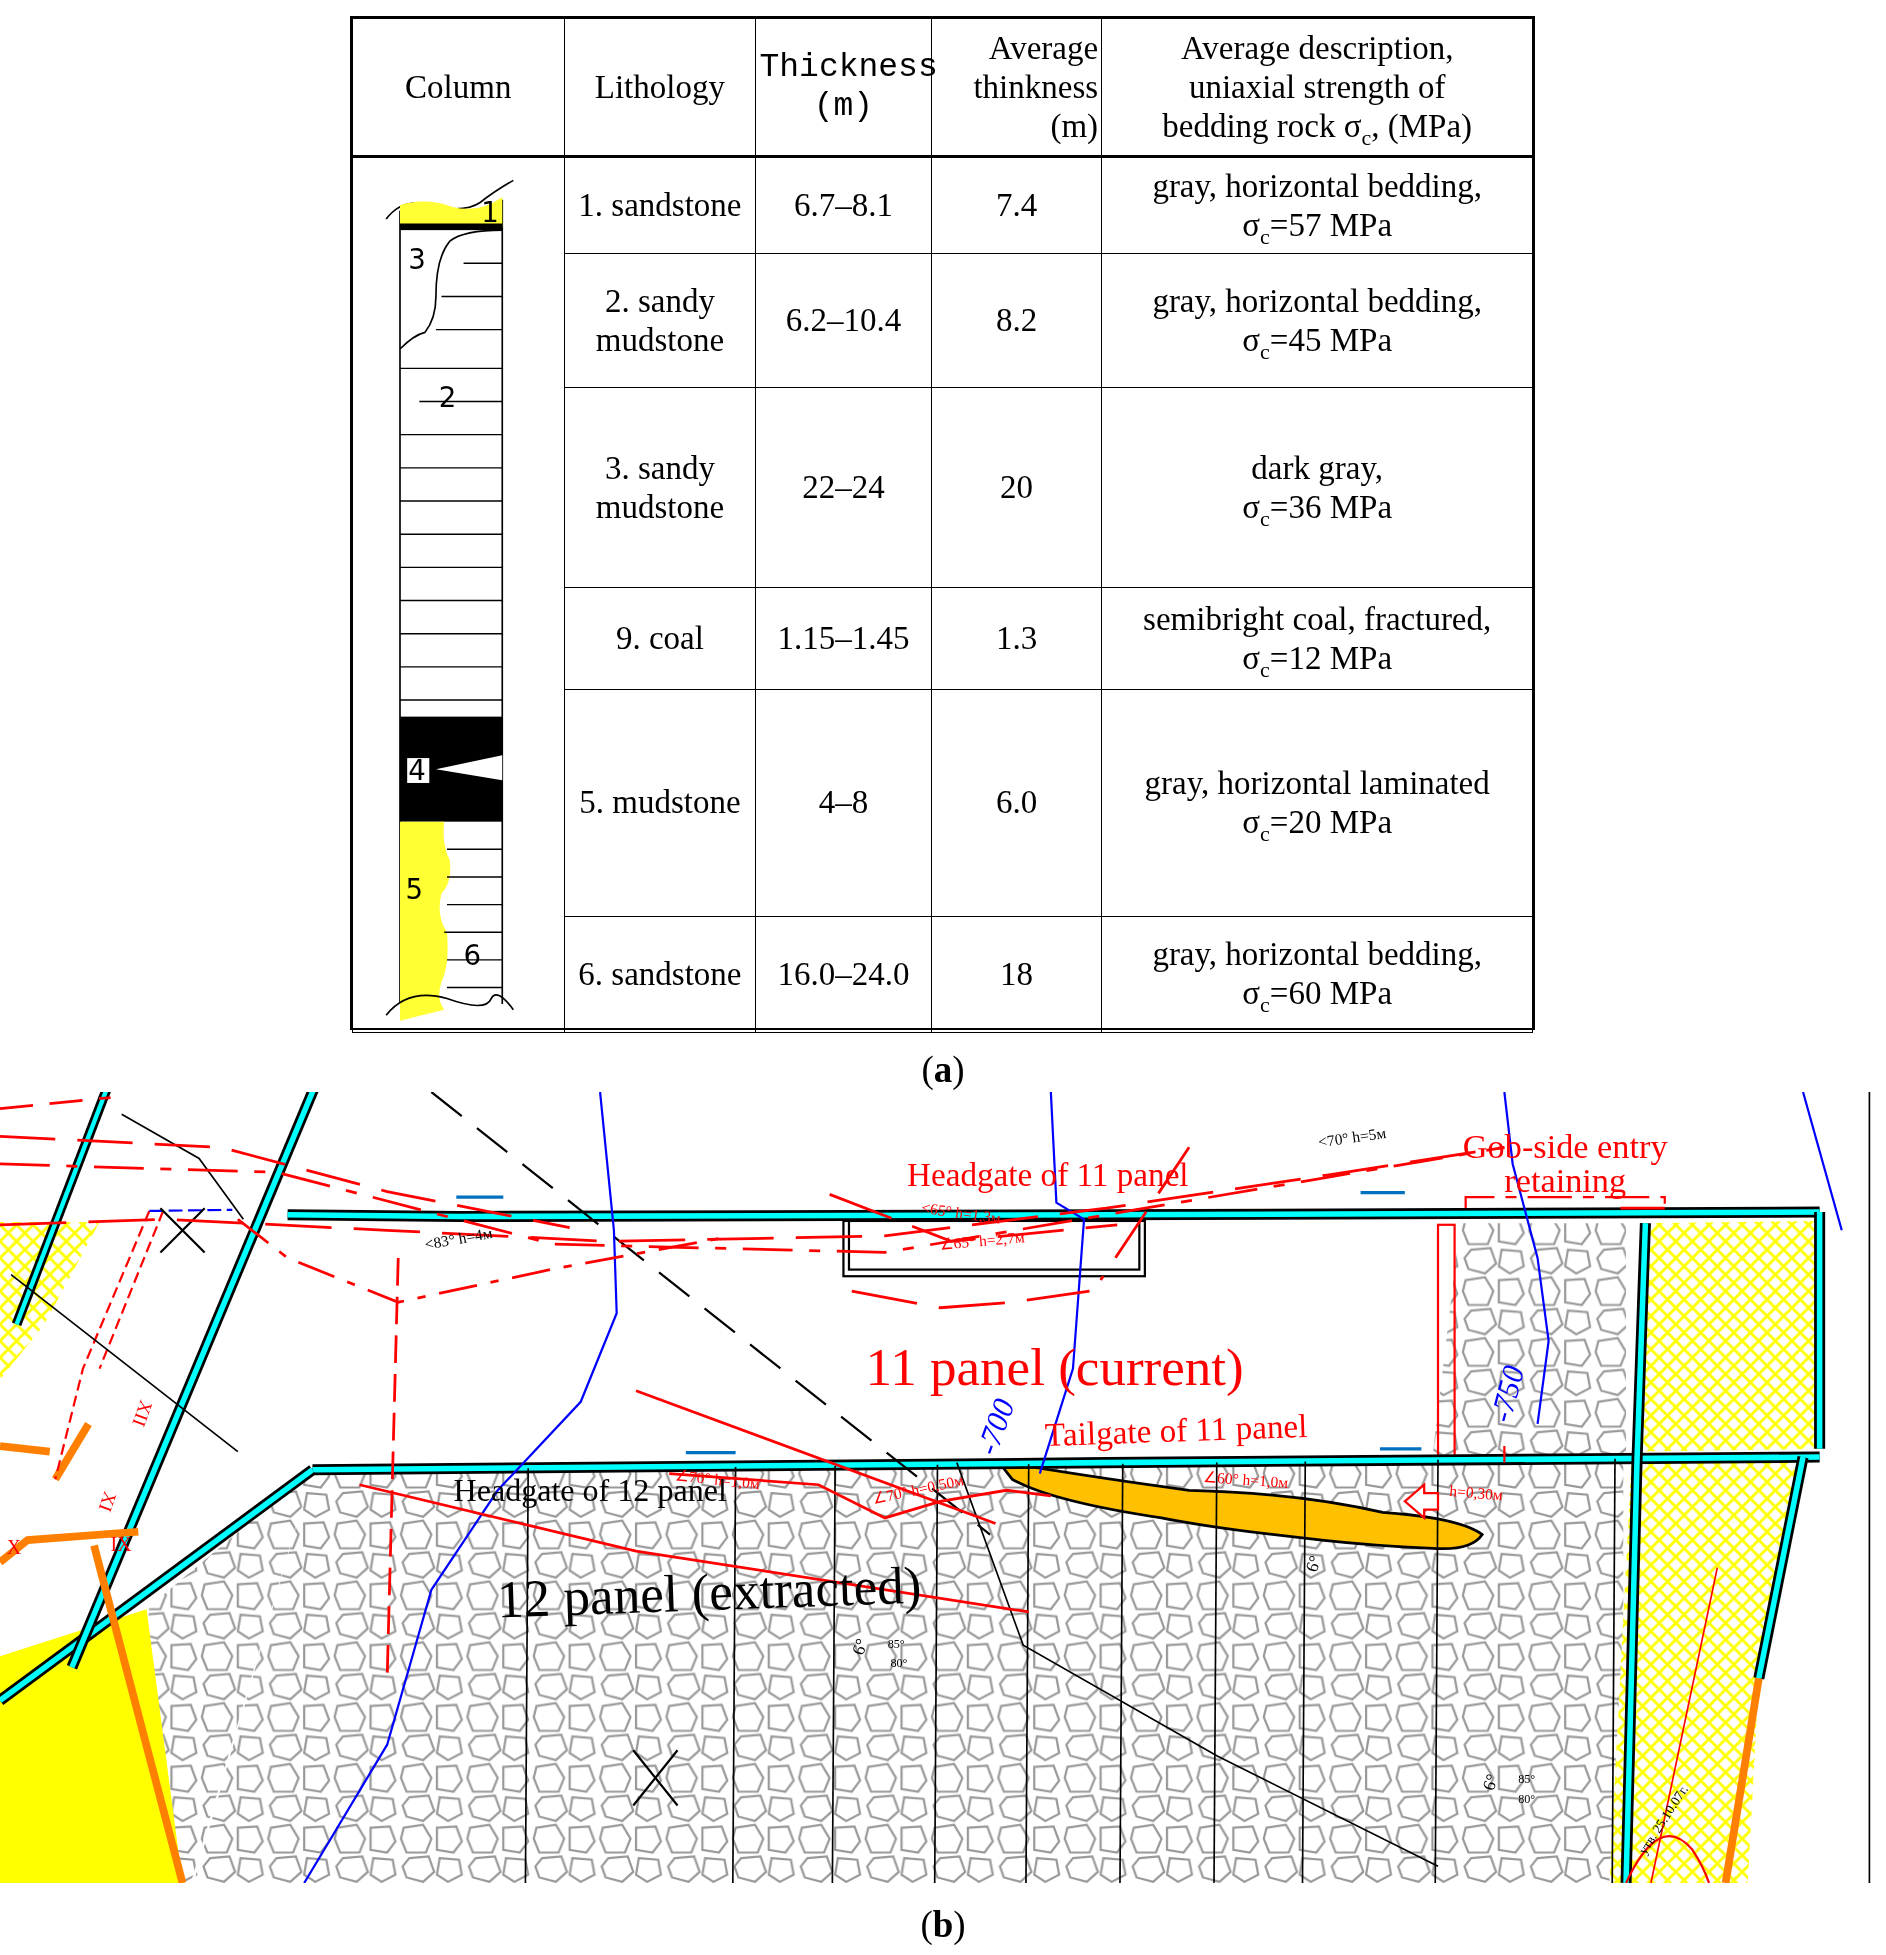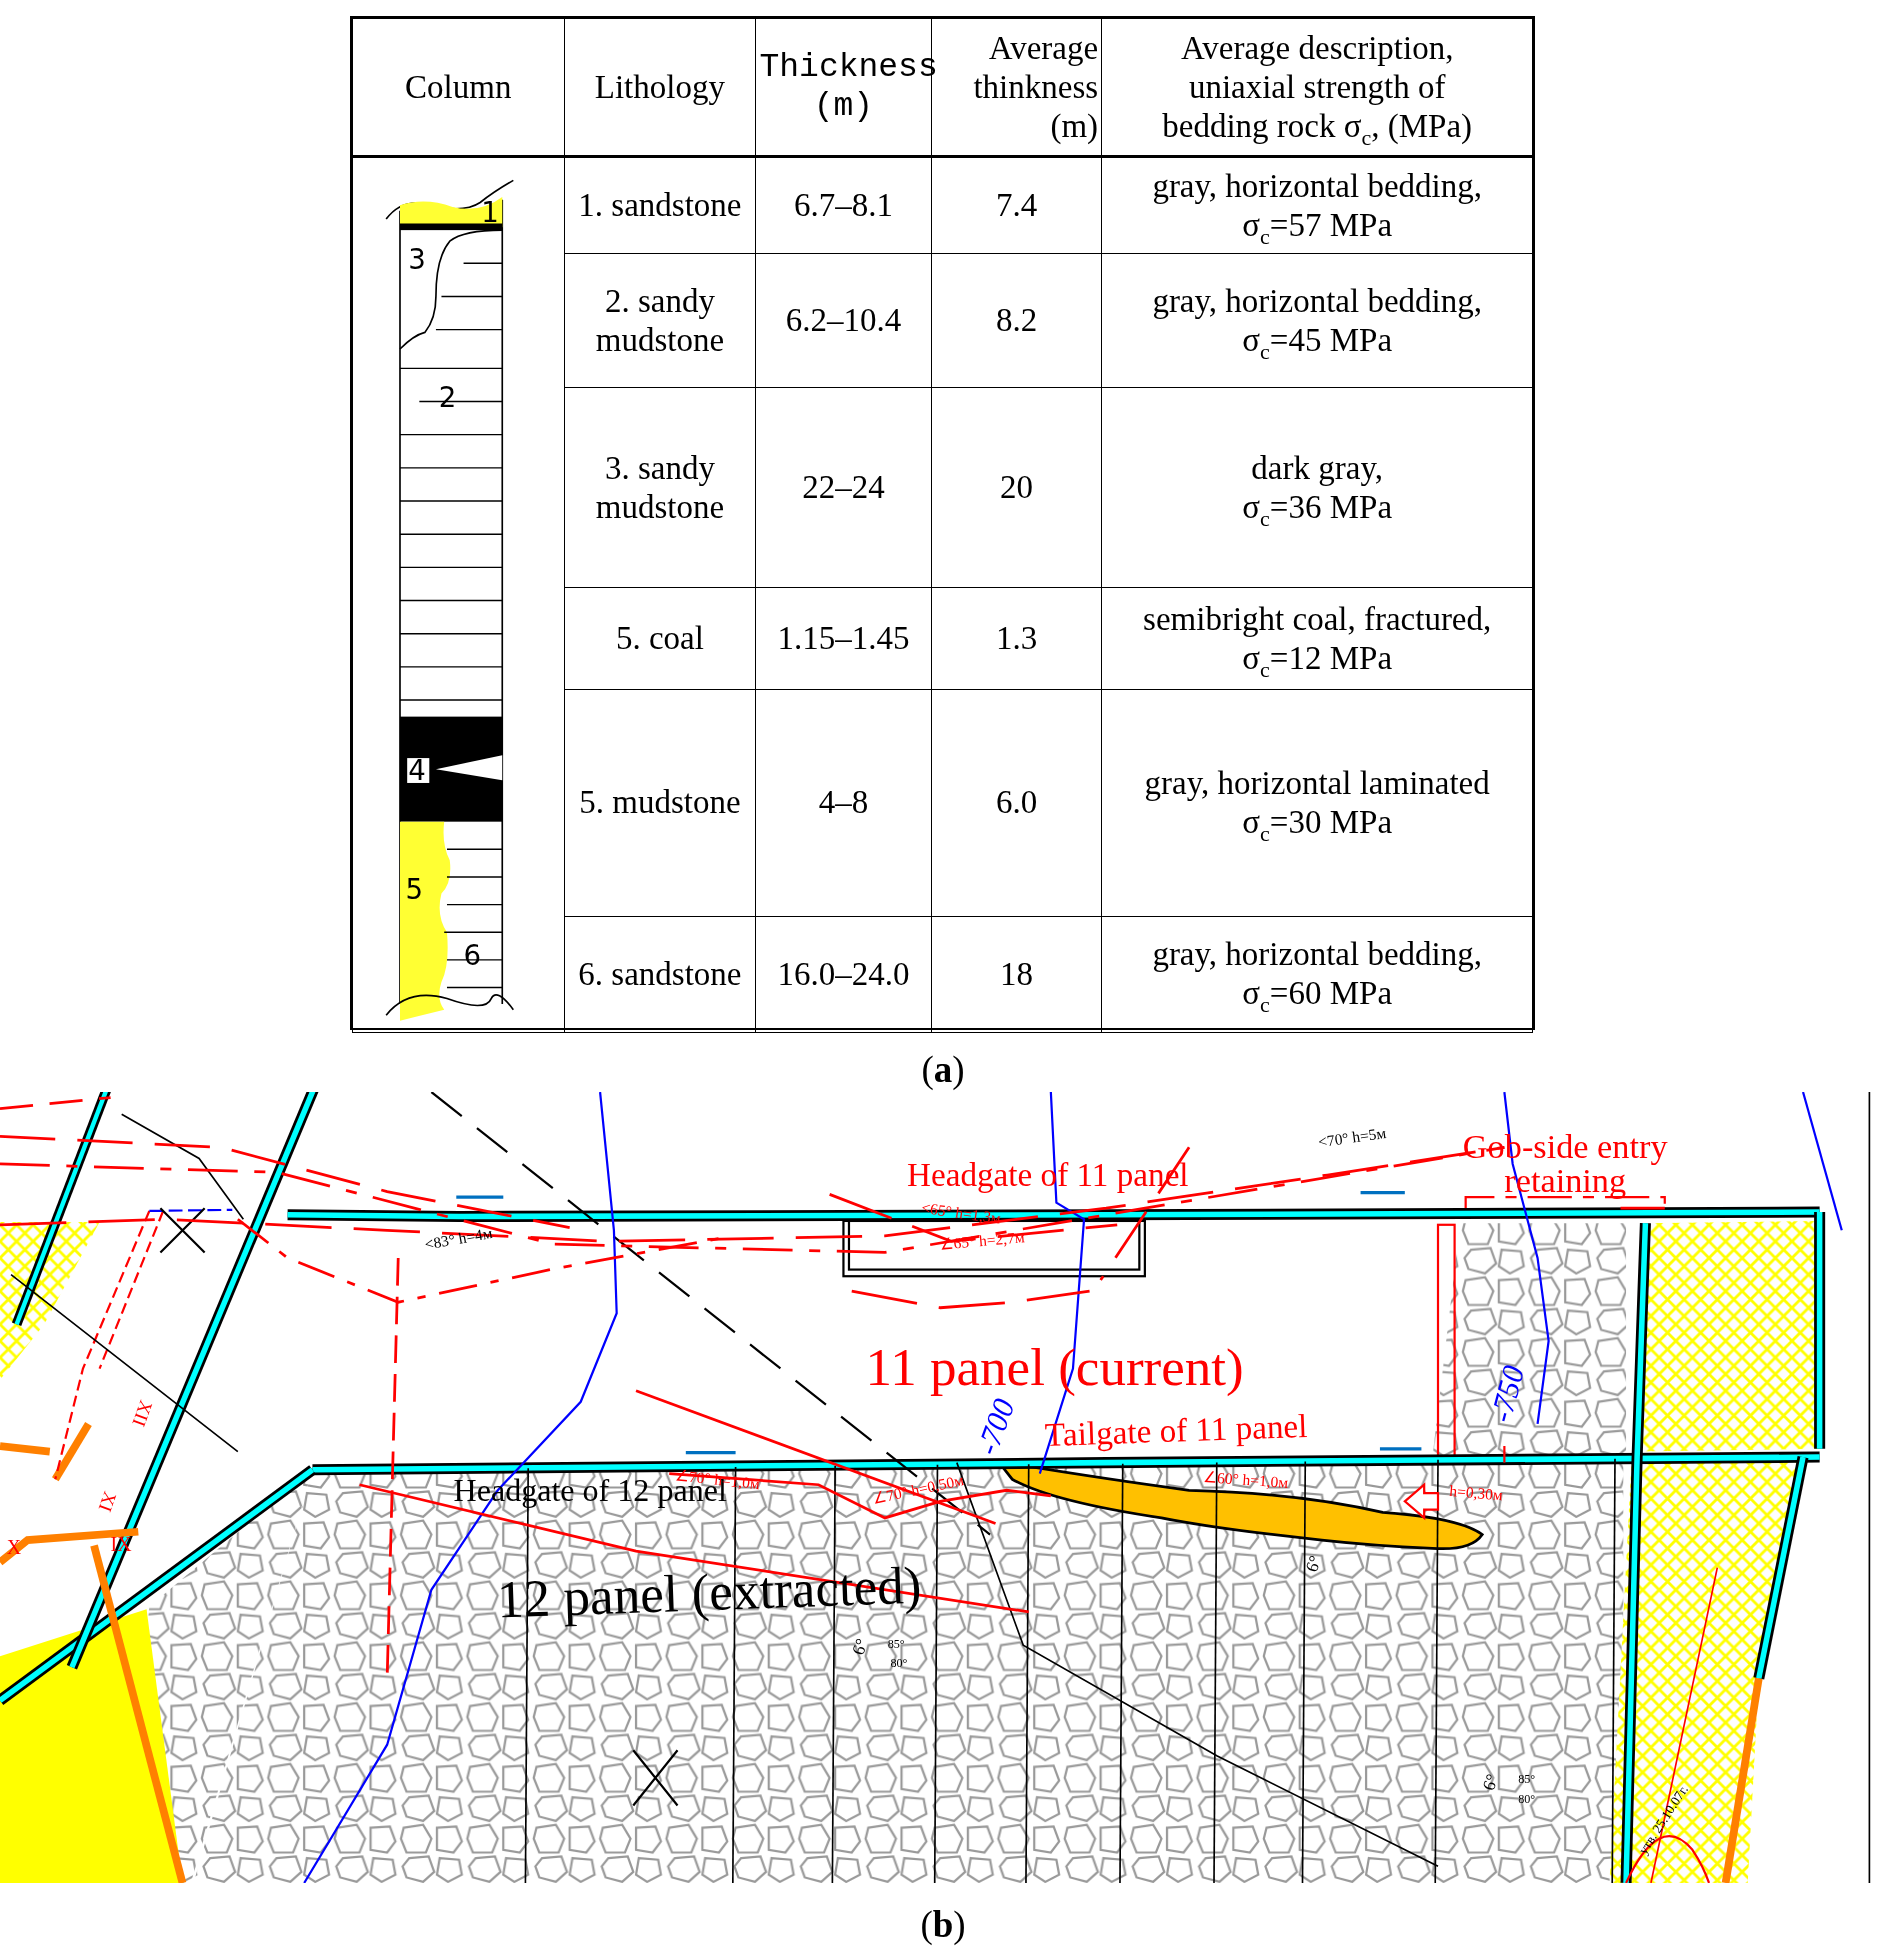--- a/index.html
+++ b/index.html
@@ -120,35 +120,35 @@
       <tr style="height:200px">
         <td><span>3. sandy</span><br><span>mudstone</span></td>
         <td>22–24</td>
         <td>20</td>
         <td>
           <span>dark gray,</span><br>
           <span>σ</span><sub>c</sub><span>=36 MPa</span>
         </td>
       </tr>
       <tr style="height:101px">
-        <td>5. coal</td>
+        <td>9. coal</td>
         <td>1.15–1.45</td>
         <td>1.3</td>
         <td>
           <span>semibright coal, fractured,</span><br>
           <span>σ</span><sub>c</sub><span>=12 MPa</span>
         </td>
       </tr>
       <tr style="height:226px">
         <td>5. mudstone</td>
         <td>4–8</td>
         <td>6.0</td>
         <td>
           <span>gray, horizontal laminated</span><br>
-          <span>σ</span><sub>c</sub><span>=30 MPa</span>
+          <span>σ</span><sub>c</sub><span>=20 MPa</span>
         </td>
       </tr>
       <tr style="height:116px">
         <td>6. sandstone</td>
         <td>16.0–24.0</td>
         <td>18</td>
         <td>
           <span>gray, horizontal bedding,</span><br>
           <span>σ</span><sub>c</sub><span>=60 MPa</span>
         </td>

